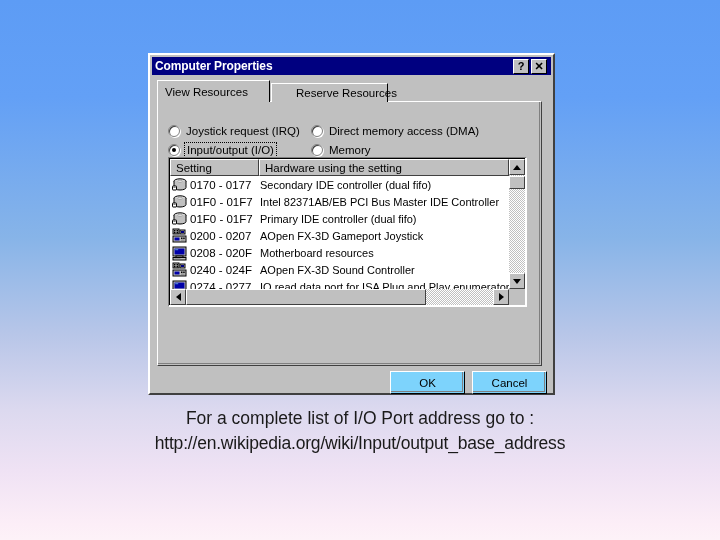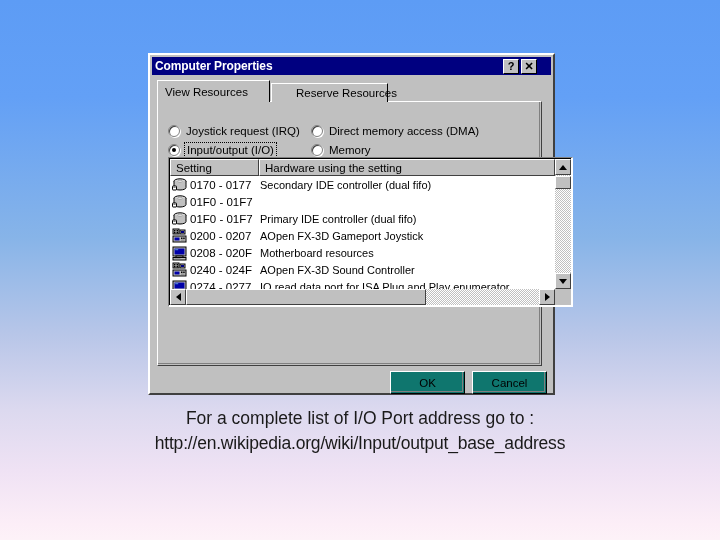--- a/index.html
+++ b/index.html
@@ -53,21 +53,21 @@
 
   .titlebar {
     position: absolute;
     left: 2px;
     top: 2px;
     width: 399px;
     height: 18px;
     background: #000080;
     display: flex;
     align-items: center;
-    padding: 0 14px 0 3px;
+    padding: 0 4px 0 3px;
     box-sizing: border-box;
   }
   .title-text {
     color: #ffffff;
     font-size: 12px;
     font-weight: bold;
     font-family: "Liberation Sans", sans-serif;
     letter-spacing: -0.1px;
     flex: 1;
     white-space: nowrap;
@@ -195,21 +195,21 @@
     outline: 1px dotted #000;
     outline-offset: 1px;
     padding: 0 1px;
   }
 
   
   .listwrap {
     position: absolute;
     left: 18px;
     top: 102px;
-    width: 405px;
+    width: 359px;
     height: 150px;
     background: #ffffff;
     border-top: 1px solid #808080;
     border-left: 1px solid #808080;
     border-right: 1px solid #ffffff;
     border-bottom: 1px solid #ffffff;
     box-sizing: border-box;
     overflow: hidden;
   }
   .listwrap::before {
@@ -365,21 +365,21 @@
     right: 0; top: 0;
     width: 16px; height: 16px;
     background: #c0c0c0;
   }
 
   
   .btn {
     position: absolute;
     width: 75px;
     height: 23px;
-    background: #0f766e;
+    background: #7dd3fc;
     border-top: 1px solid #ffffff;
     border-left: 1px solid #ffffff;
     border-right: 1px solid #000000;
     border-bottom: 1px solid #000000;
     box-sizing: border-box;
     font-size: 11.5px;
     color: #000;
     display: flex;
     align-items: center;
     justify-content: center;
@@ -483,20 +483,21 @@
           <div class="lv-row">
             <span class="lv-icon"><svg width="16" height="16" viewBox="0 0 16 16">
                 <ellipse cx="8" cy="4.2" rx="6" ry="2.4" fill="#d8d8d8" stroke="#000" stroke-width="1"></ellipse>
                 <path d="M2 4.2 v3 a6 2.4 0 0 0 12 0 v-3" fill="#c0c0c0" stroke="#000" stroke-width="1"></path>
                 <path d="M2 7.6 v3 a6 2.4 0 0 0 12 0 v-3" fill="#c0c0c0" stroke="#000" stroke-width="1"></path>
                 <ellipse cx="8" cy="4.2" rx="2.4" ry="0.9" fill="#ffffff" stroke="#808080" stroke-width="0.6"></ellipse>
                 <rect x="0.5" y="9" width="4" height="4" rx="0.5" fill="#ffffff" stroke="#000" stroke-width="1"></rect>
                 <rect x="1.4" y="10" width="2.2" height="1" fill="#808080"></rect>
               </svg></span>
             <span class="lv-setting">01F0 - 01F7</span>
+            <span class="lv-hw">Intel 82371AB/EB PCI Bus Master IDE Controller</span>
           </div>
           <div class="lv-row">
             <span class="lv-icon"><svg width="16" height="16" viewBox="0 0 16 16">
                 <ellipse cx="8" cy="4.2" rx="6" ry="2.4" fill="#d8d8d8" stroke="#000" stroke-width="1"></ellipse>
                 <path d="M2 4.2 v3 a6 2.4 0 0 0 12 0 v-3" fill="#c0c0c0" stroke="#000" stroke-width="1"></path>
                 <path d="M2 7.6 v3 a6 2.4 0 0 0 12 0 v-3" fill="#c0c0c0" stroke="#000" stroke-width="1"></path>
                 <ellipse cx="8" cy="4.2" rx="2.4" ry="0.9" fill="#ffffff" stroke="#808080" stroke-width="0.6"></ellipse>
                 <rect x="0.5" y="9" width="4" height="4" rx="0.5" fill="#ffffff" stroke="#000" stroke-width="1"></rect>
                 <rect x="1.4" y="10" width="2.2" height="1" fill="#808080"></rect>
               </svg></span>

